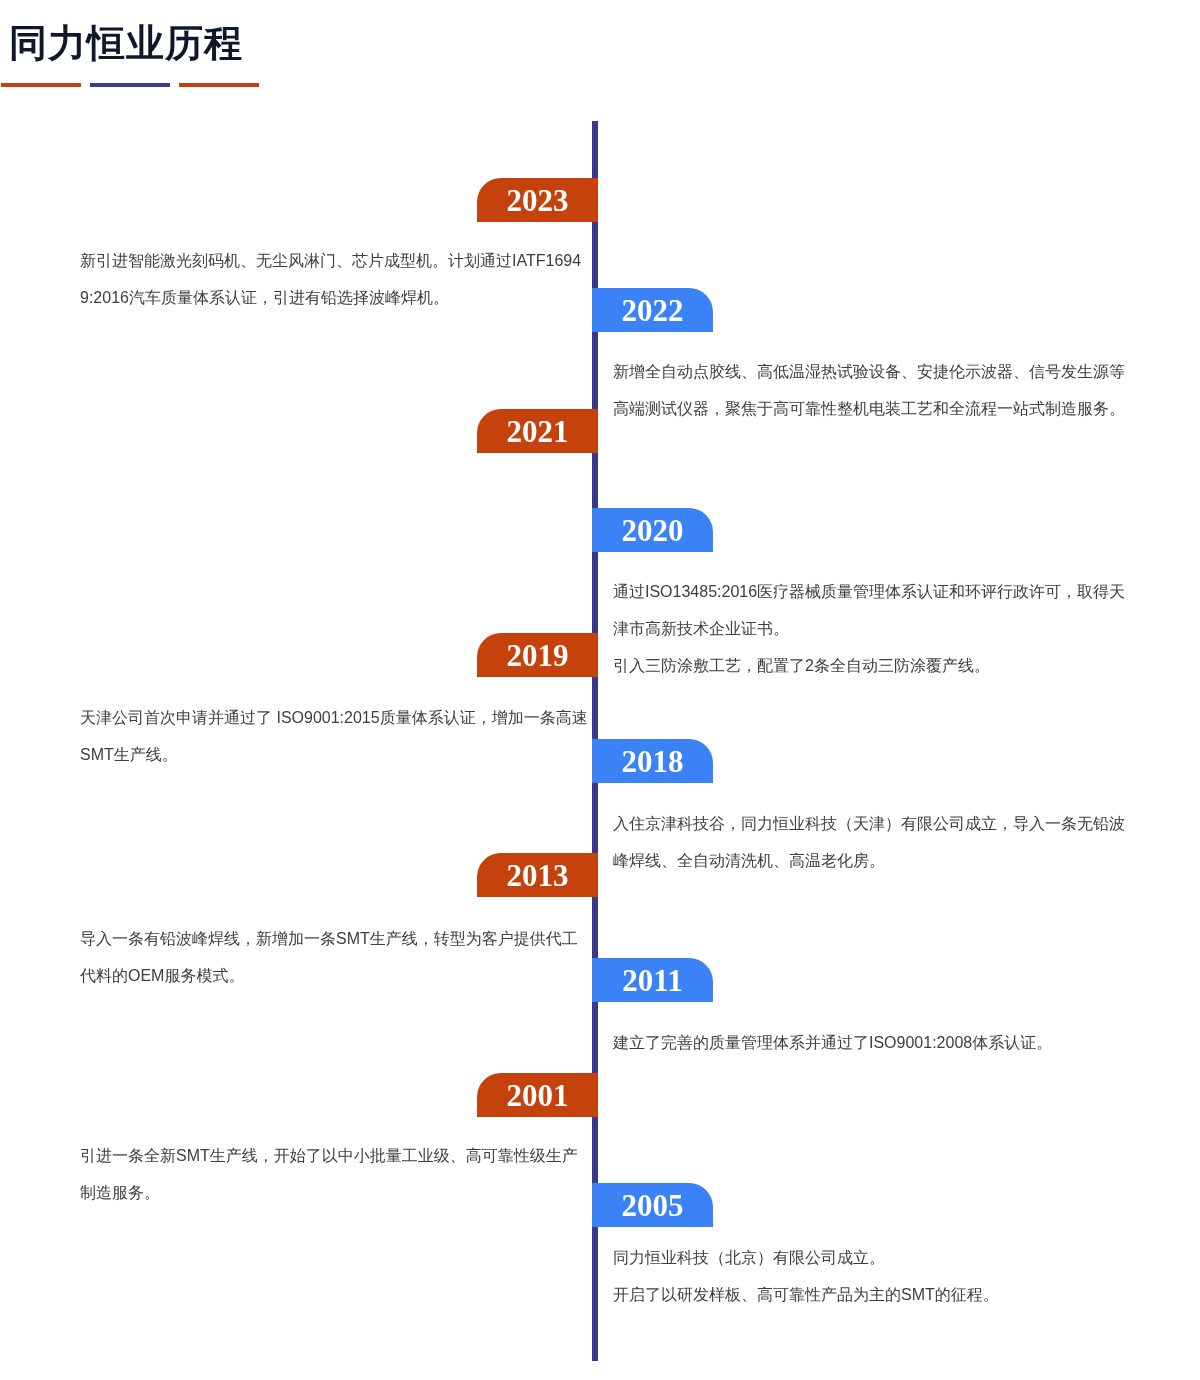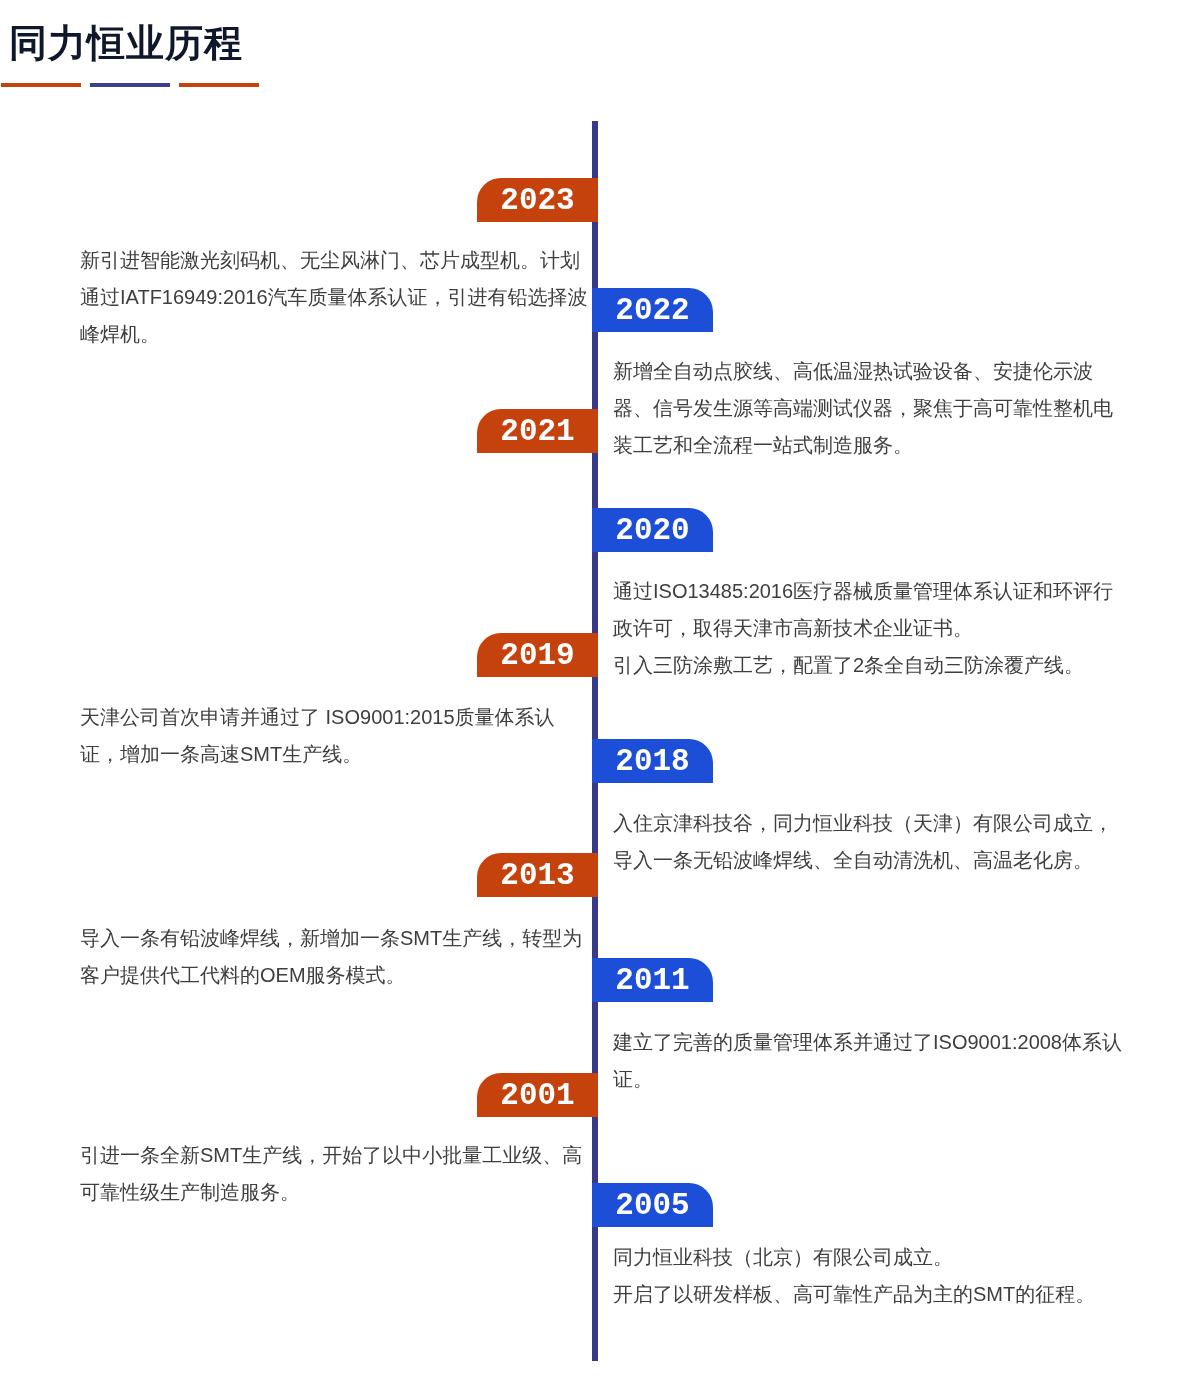--- a/index.html
+++ b/index.html
@@ -53,39 +53,39 @@
 
   .badge {
     position: absolute;
     height: 44px;
     line-height: 46px;
     color: #ffffff;
     font-weight: bold;
     font-size: 31px;
     text-align: center;
     z-index: 2;
-    font-family: Liberation Mono, monospace;
+    font-family: Liberation Serif, serif;
   }
   .badge.left {
     left: 477px;
     width: 121px;
     border-radius: 24px 0 0 0;
     background: #C6420D;
   }
   .badge.right {
     left: 592px;
     width: 121px;
     border-radius: 0 24px 0 0;
-    background: #1d4ed8;
+    background: #3b82f6;
   }
 
   .desc {
     position: absolute;
     margin: 0;
-    font-size: 20px;
+    font-size: 16px;
     line-height: 37px;
     color: #3E3E3E;
     white-space: pre-line;
     word-break: break-all;
     font-family: "Liberation Sans", "DejaVu Sans", sans-serif;
   }
   .desc.left {
     left: 80px;
     width: 508px;
   }

